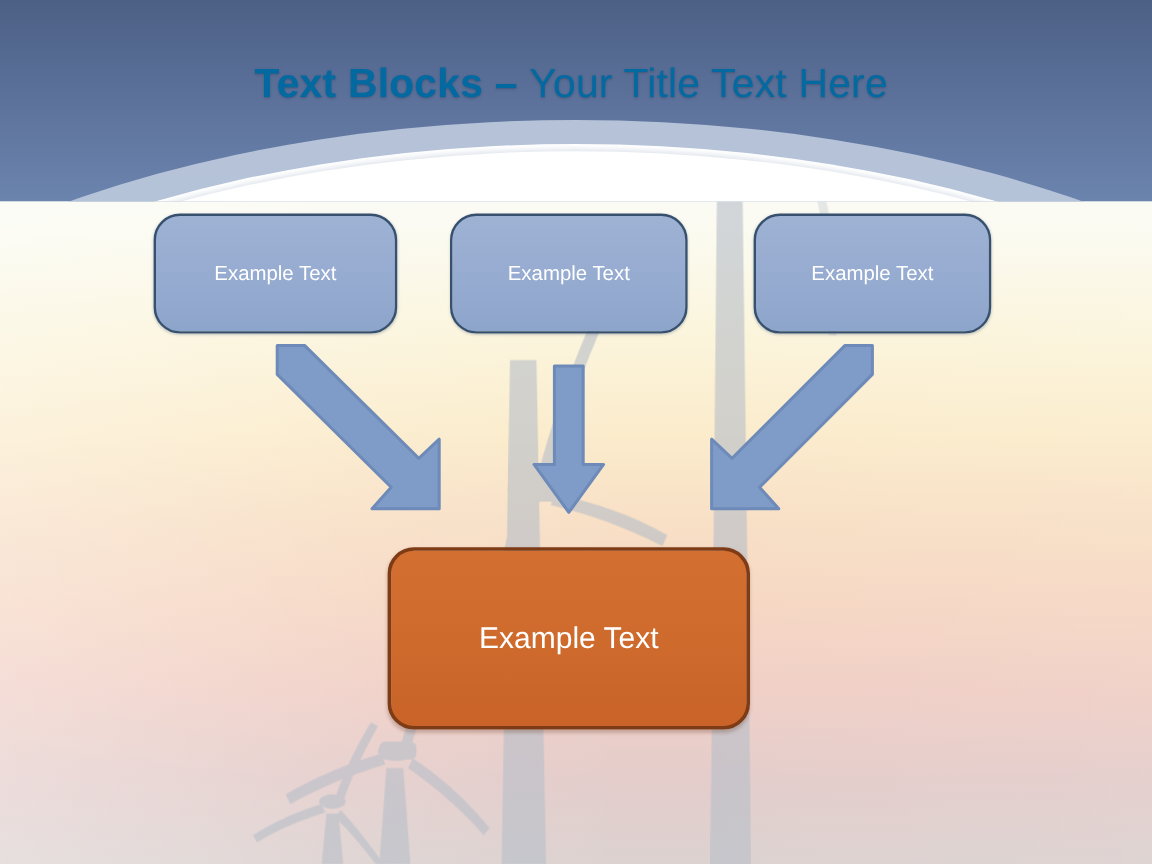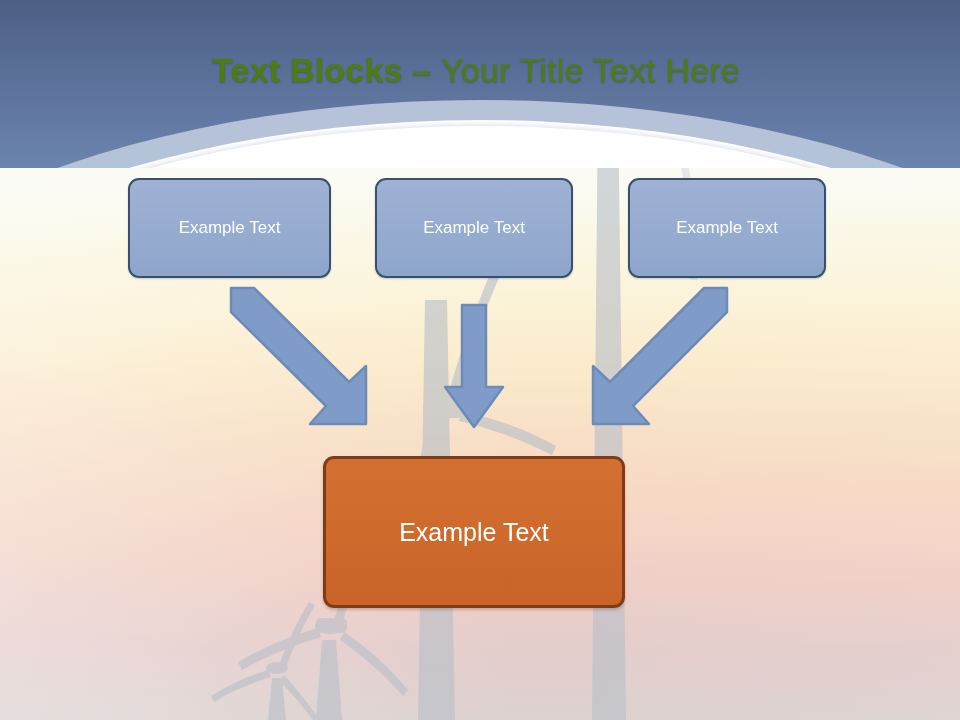--- a/index.html
+++ b/index.html
@@ -103,35 +103,35 @@
     pointer-events: none;
   }
 
   
   .title {
     position: absolute;
     left: 0;
     top: 50px;
     width: 952px;
     text-align: center;
-    color: #4d7c0f;
+    color: #0369a1;
     font-size: 34px;
     line-height: 40px;
     letter-spacing: 0.2px;
     white-space: nowrap;
     text-shadow: 0 1px 2px rgba(30,45,70,0.35);
   }
   .title .bold { font-weight: bold; }
   .title .light { font-weight: normal; }
 
   
   .node {
     position: absolute;
     box-sizing: border-box;
-    border-radius: 11px;
+    border-radius: 22px;
     display: flex;
     align-items: center;
     justify-content: center;
     color: #ffffff;
     text-align: left;
     user-select: none;
   }
   .node-blue {
     background: linear-gradient(180deg, #9eb2d4 0%, #96abd0 55%, #8ea5cb 100%);
     border: 2.5px solid #36506e;

